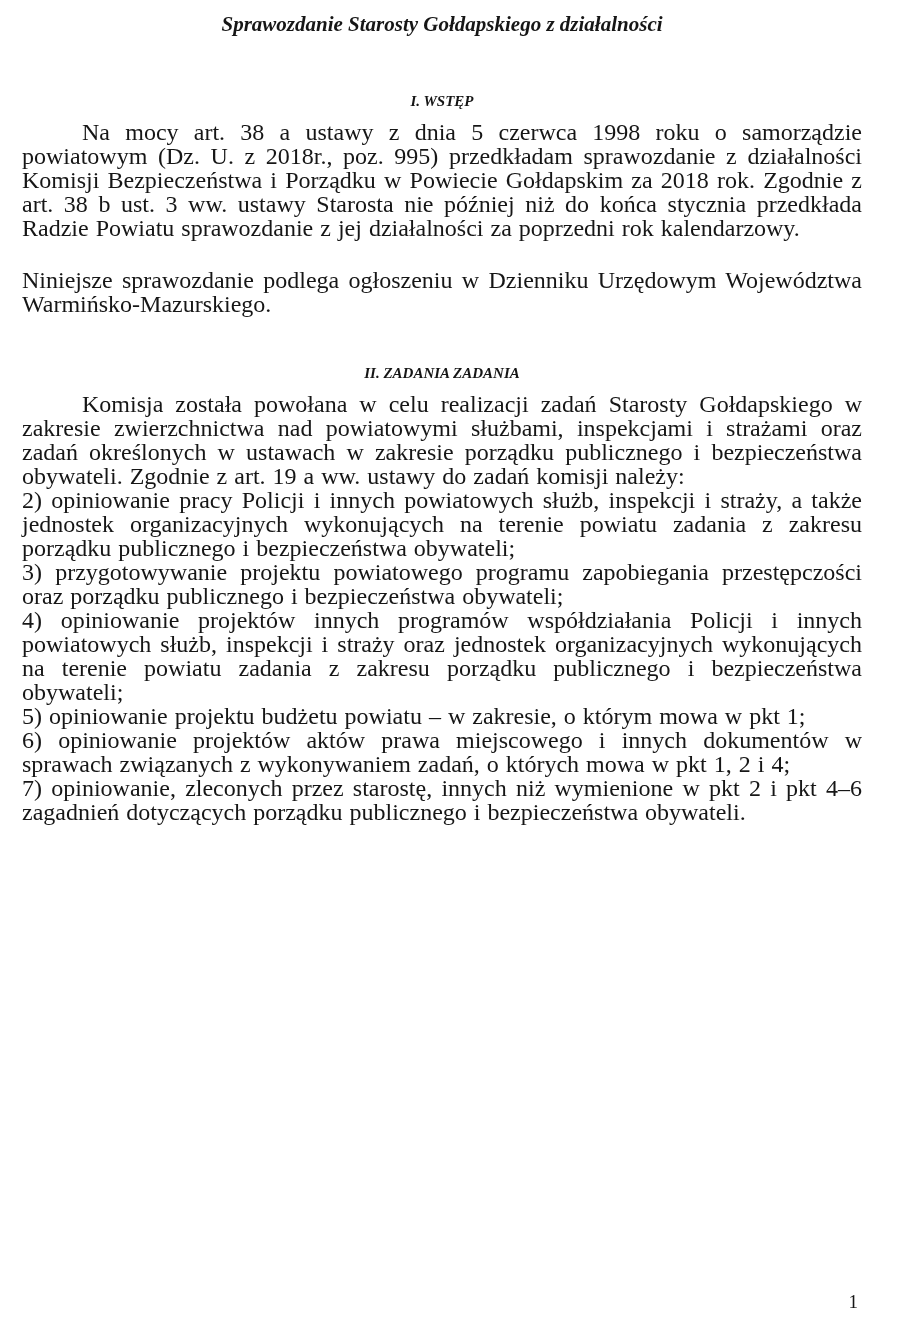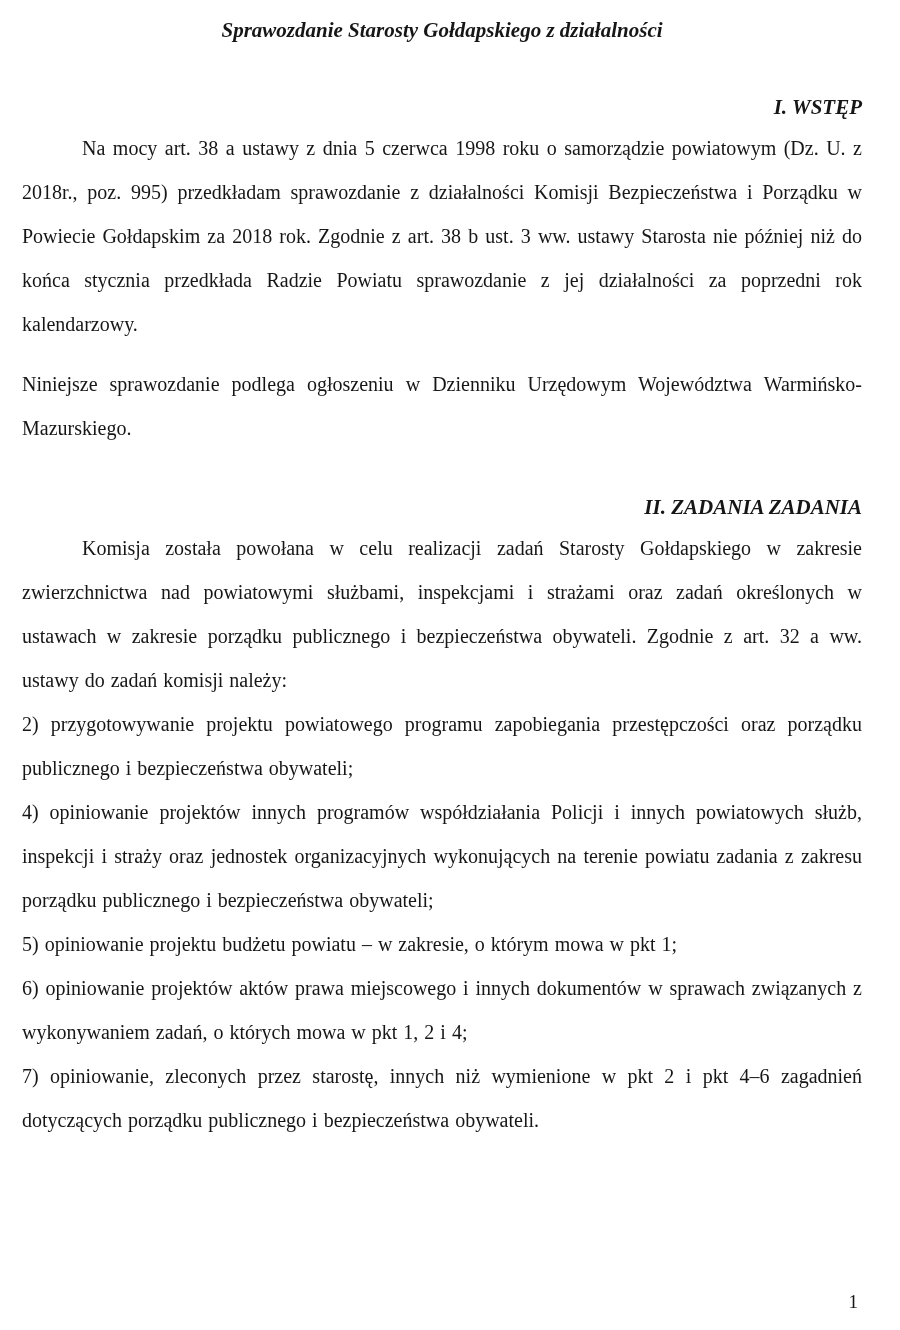--- a/index.html
+++ b/index.html
@@ -5,56 +5,56 @@
   html, body {
     margin: 0;
     padding: 0;
     background: #ffffff;
   }
   .page {
     position: relative;
     width: 900px;
     height: 1330px;
     box-sizing: border-box;
-    padding: 10px 38px 0 22px;
+    padding: 4px 38px 0 22px;
     background: #ffffff;
     color: #161616;
     font-family: "Liberation Serif", "DejaVu Serif", serif;
     overflow: hidden;
   }
   .title-block {
     text-align: center;
     font-weight: bold;
     font-style: italic;
     font-size: 21px;
     line-height: 40px;
     margin-bottom: 38px;
   }
   .section-heading {
     font-weight: bold;
     font-style: italic;
-    font-size: 21px;
+    font-size: 15px;
     line-height: 38px;
-    text-align: right;
+    text-align: center;
   }
   .section.gap-before {
     margin-top: 38px;
   }
   .para {
     margin: 0;
-    font-size: 20px;
-    line-height: 44px;
+    font-size: 24px;
+    line-height: 24px;
     text-align: justify;
     word-spacing: 1px;
   }
   .para.indent {
     text-indent: 60px;
   }
   .para.gap {
-    margin-top: 16px;
+    margin-top: 28px;
   }
   .page-number {
     position: absolute;
     right: 42px;
     bottom: 18px;
     font-size: 19px;
     line-height: 20px;
   }
 </style>
 </head>
@@ -65,22 +65,23 @@
       <div class="title-line">Sprawozdanie Starosty Gołdapskiego z działalności</div>
     </div>
   <div id="content">
       <section class="section">
         <div class="section-heading">I. WSTĘP</div>
         <p class="para indent">Na mocy art. 38 a ustawy z dnia 5 czerwca 1998 roku o samorządzie powiatowym (Dz. U. z 2018r., poz. 995) przedkładam sprawozdanie z działalności Komisji Bezpieczeństwa i Porządku w Powiecie Gołdapskim za 2018 rok. Zgodnie z art. 38 b ust. 3 ww. ustawy Starosta nie później niż do końca stycznia przedkłada Radzie Powiatu sprawozdanie z jej działalności za poprzedni rok kalendarzowy.</p>
         <p class="para gap">Niniejsze sprawozdanie podlega ogłoszeniu w Dzienniku Urzędowym Województwa Warmińsko-Mazurskiego.</p>
       </section>
       <section class="section gap-before">
         <div class="section-heading">II. ZADANIA ZADANIA</div>
-        <p class="para indent">Komisja została powołana w celu realizacji zadań Starosty Gołdapskiego w zakresie zwierzchnictwa nad powiatowymi służbami, inspekcjami i strażami oraz zadań określonych w ustawach w zakresie porządku publicznego i bezpieczeństwa obywateli. Zgodnie z art. 32 a ww. ustawy  do zadań komisji należy:</p>
-        <p class="para">2) przygotowywanie projektu powiatowego programu zapobiegania przestępczości oraz porządku publicznego i bezpieczeństwa obywateli;</p>
+        <p class="para indent">Komisja została powołana w celu realizacji zadań Starosty Gołdapskiego w zakresie zwierzchnictwa nad powiatowymi służbami, inspekcjami i strażami oraz zadań określonych w ustawach w zakresie porządku publicznego i bezpieczeństwa obywateli. Zgodnie z art. 19 a ww. ustawy  do zadań komisji należy:</p>
+        <p class="para">2) opiniowanie pracy Policji i innych powiatowych służb, inspekcji i straży, a także jednostek organizacyjnych wykonujących na terenie powiatu zadania z zakresu porządku publicznego i bezpieczeństwa obywateli;</p>
+        <p class="para">3) przygotowywanie projektu powiatowego programu zapobiegania przestępczości oraz porządku publicznego i bezpieczeństwa obywateli;</p>
         <p class="para">4) opiniowanie projektów innych programów współdziałania Policji i innych powiatowych służb, inspekcji i straży oraz jednostek organizacyjnych wykonujących na terenie powiatu zadania z zakresu porządku publicznego i bezpieczeństwa obywateli;</p>
         <p class="para">5) opiniowanie projektu budżetu powiatu – w zakresie, o którym mowa w pkt 1;</p>
         <p class="para">6) opiniowanie projektów aktów prawa miejscowego i innych dokumentów w sprawach związanych z wykonywaniem zadań, o których mowa w pkt 1, 2 i 4;</p>
         <p class="para">7) opiniowanie, zleconych przez starostę, innych niż wymienione w pkt 2 i pkt 4–6 zagadnień dotyczących porządku publicznego i bezpieczeństwa obywateli.</p>
       </section>
     </div>
   <div class="page-number">1</div>
 </div>
 
 </body></html>

